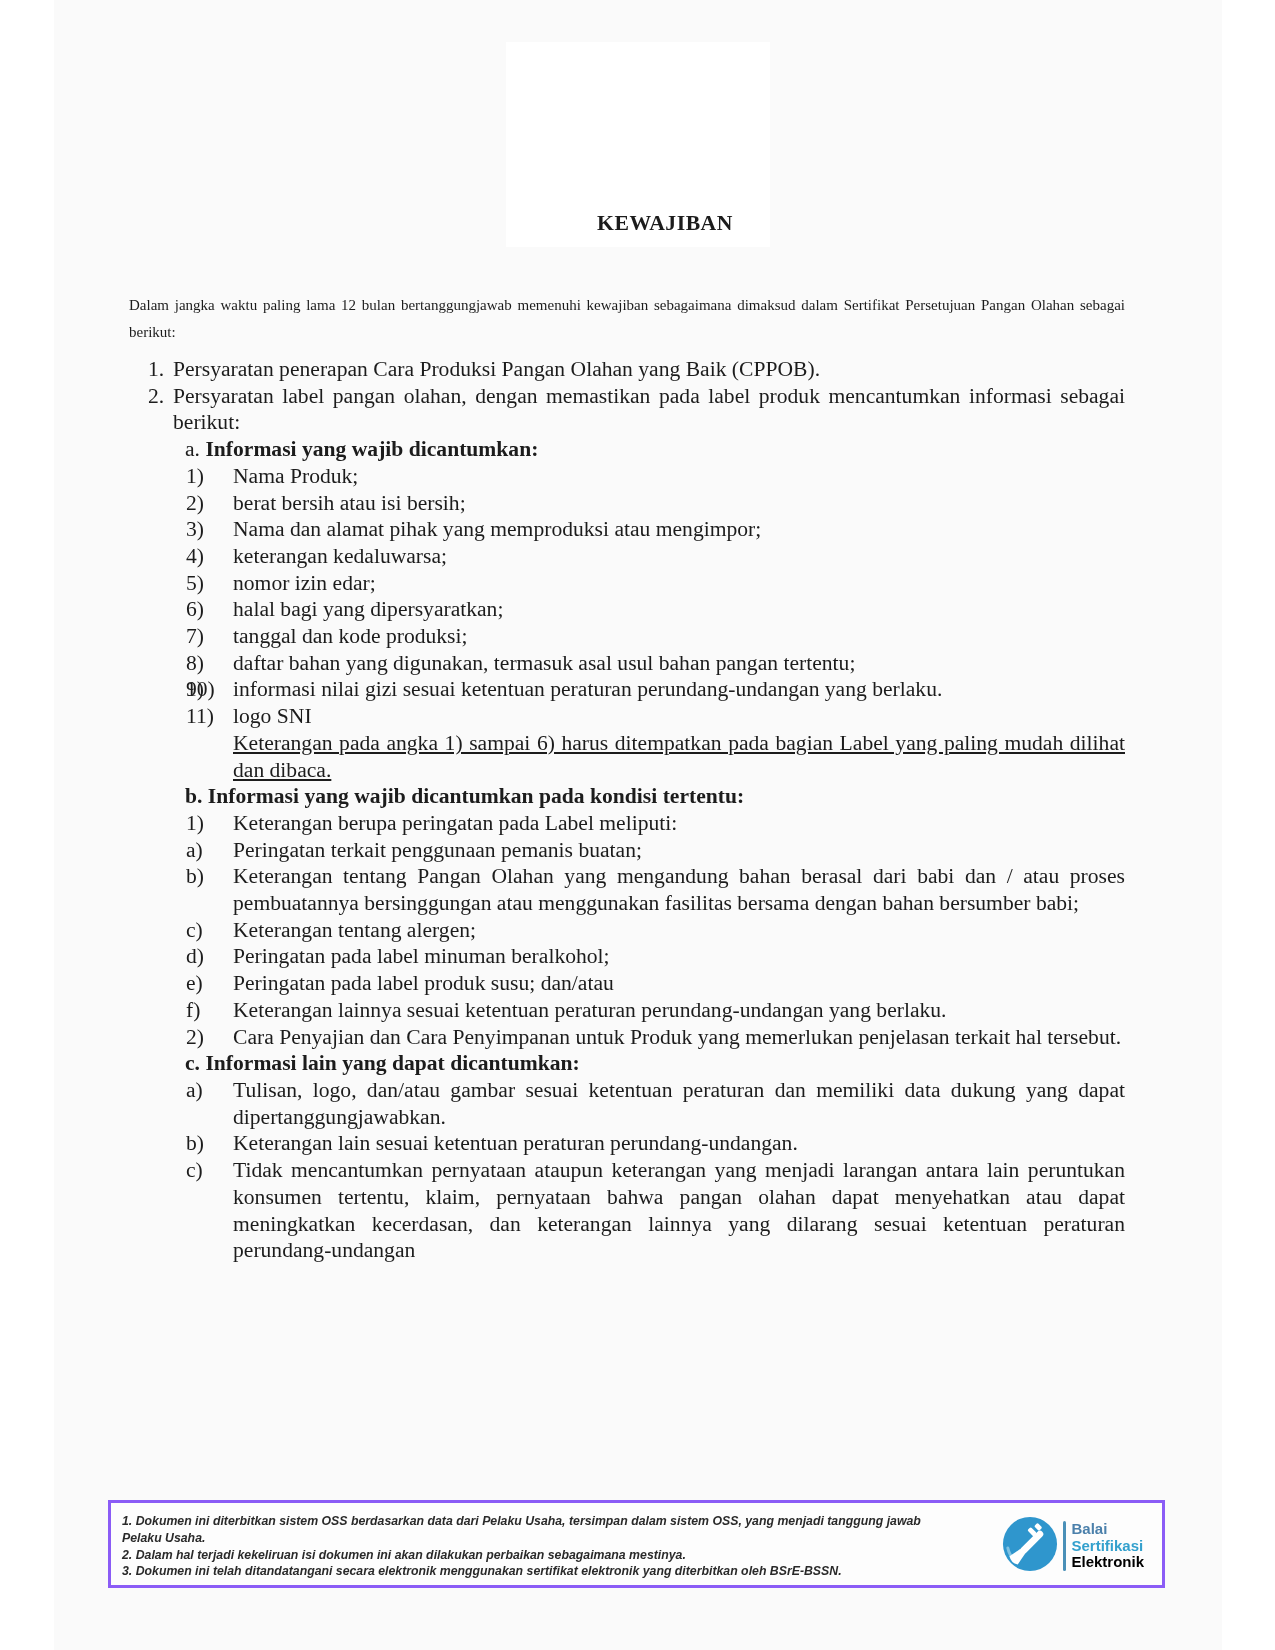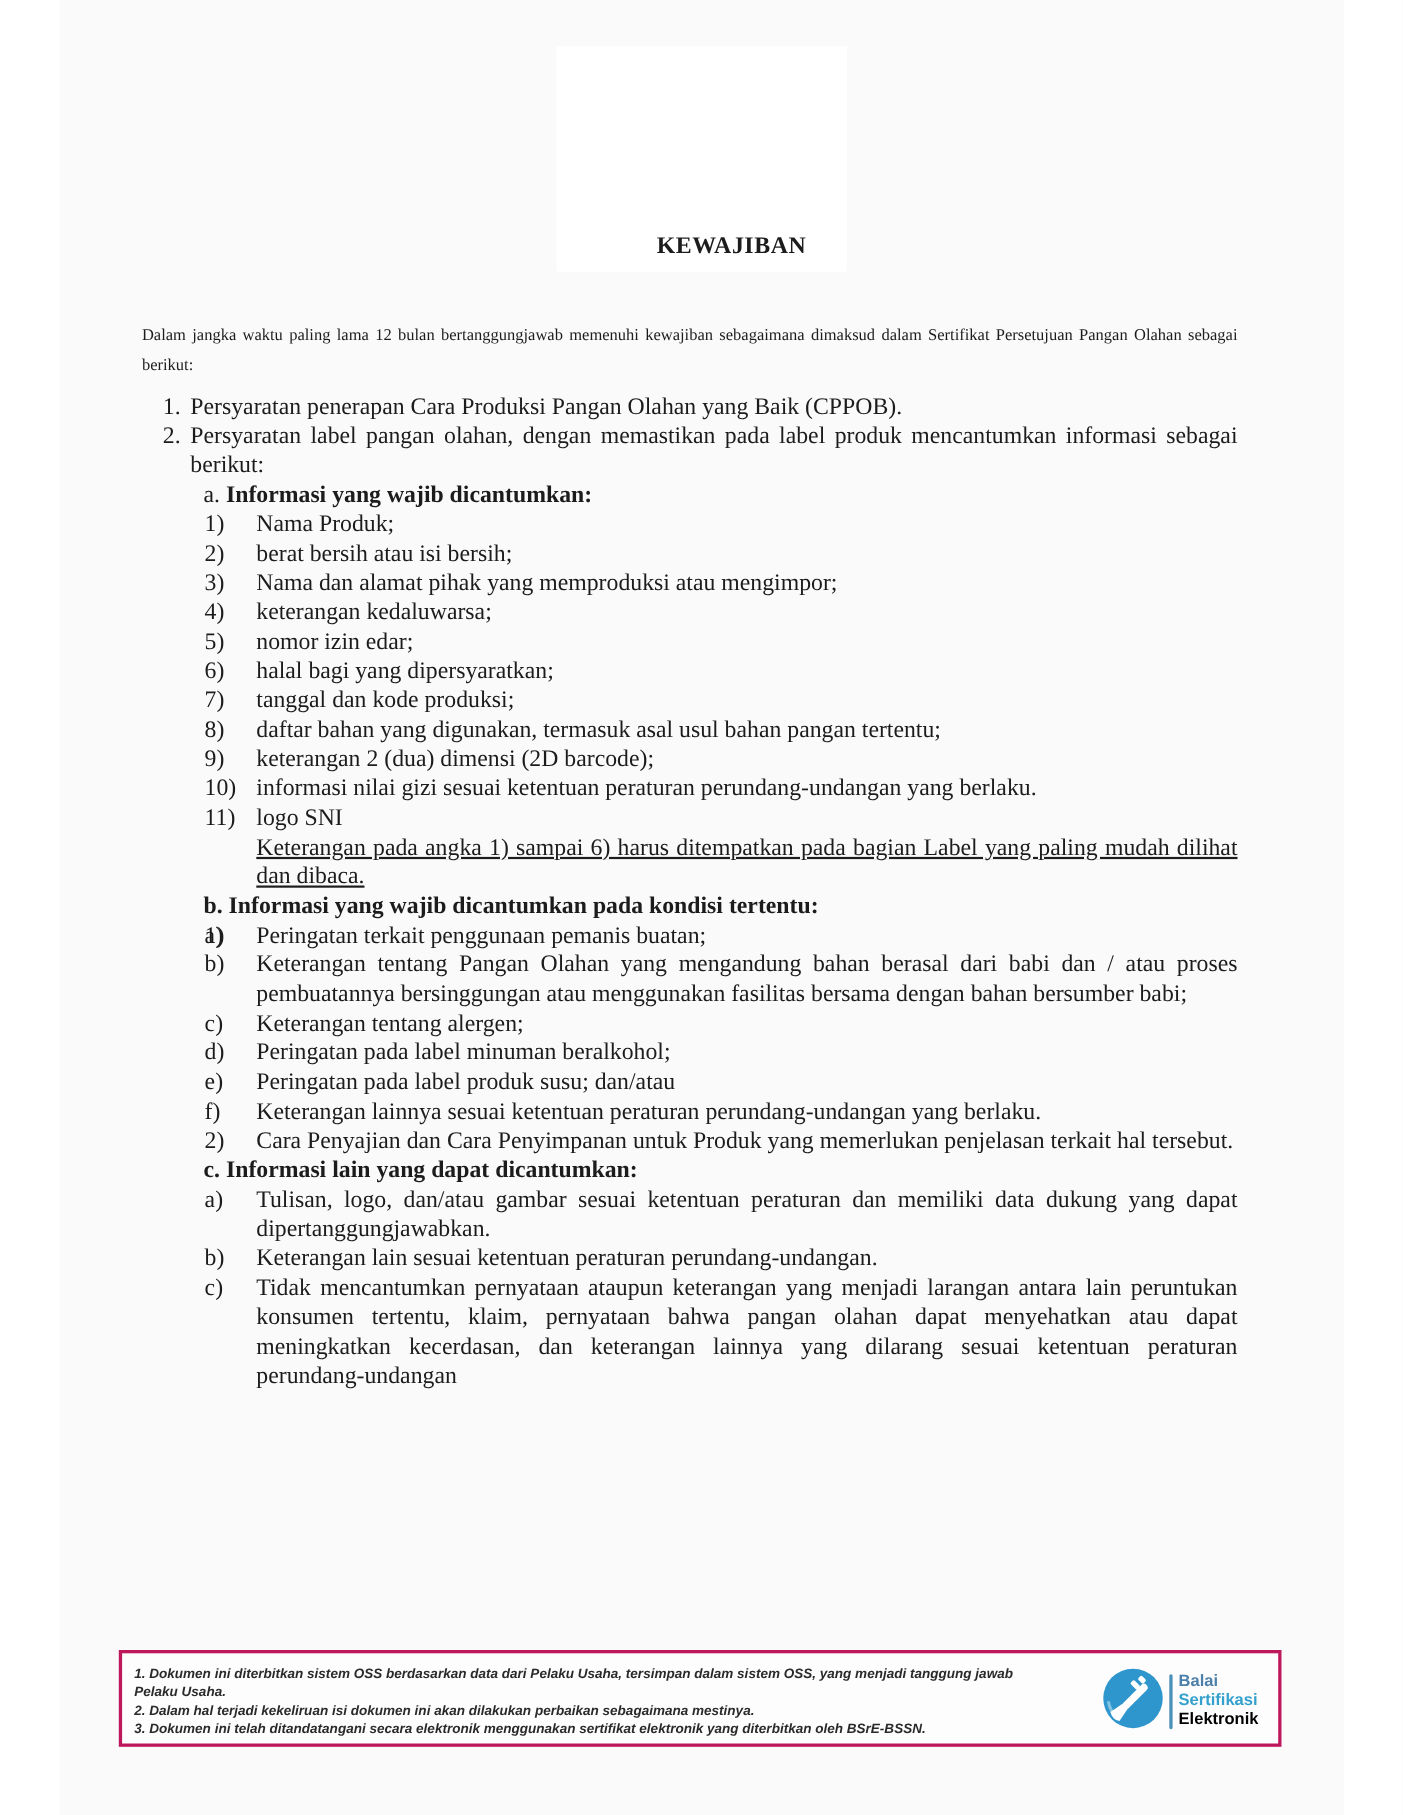--- a/index.html
+++ b/index.html
@@ -21,21 +21,21 @@
   .list-block div{margin:0;}
   .l1{position:relative;padding-left:44px;text-align:justify;}
   .l1 .num{position:absolute;left:19px;top:0;}
   .sec{padding-left:56px;font-weight:bold;}
   .sec .num-reg{font-weight:normal;}
   .l2{position:relative;padding-left:104px;text-align:justify;}
   .l2 .num{position:absolute;left:57px;top:0;}
   .cont{padding-left:104px;text-align:justify;text-decoration:underline;}
   .footer-box{
     position:absolute;left:108px;top:1500px;width:1051px;height:82px;
-    background:#fdfdfd;border:3px solid #be185d;
+    background:#fdfdfd;border:3px solid #8b5cf6;
   }
   .footer-notes{
     position:absolute;left:11px;top:10px;width:810px;
     font-family:"Liberation Sans", sans-serif;font-style:italic;font-weight:bold;
     font-size:12.3px;line-height:16.8px;color:#2a2a2a;
   }
   .footer-logo{position:absolute;right:18px;top:13px;display:flex;align-items:center;gap:5px;}
   .logo-divider{width:3px;height:50px;background:#4a90b8;border-radius:2px;}
   .logo-text{
     font-family:"Liberation Sans", sans-serif;font-weight:bold;font-size:15px;line-height:16.8px;
@@ -71,31 +71,31 @@
   </div>
 
   <div class="l2"><span class="num">1)</span><span>Nama Produk;</span></div>
   <div class="l2"><span class="num">2)</span><span>berat bersih atau isi bersih;</span></div>
   <div class="l2"><span class="num">3)</span><span>Nama dan alamat pihak yang memproduksi atau mengimpor;</span></div>
   <div class="l2"><span class="num">4)</span><span>keterangan kedaluwarsa;</span></div>
   <div class="l2"><span class="num">5)</span><span>nomor izin edar;</span></div>
   <div class="l2"><span class="num">6)</span><span>halal bagi yang dipersyaratkan;</span></div>
   <div class="l2"><span class="num">7)</span><span>tanggal dan kode produksi;</span></div>
   <div class="l2"><span class="num">8)</span><span>daftar bahan yang digunakan, termasuk asal usul bahan pangan tertentu;</span></div>
-  <div class="l2"><span class="num">9)</span><span>keterangan 2 (dua) dimensi (2D barcode);</span></div>
+  <div class="l2"><span class="num">9)</span></div>
   <div class="l2"><span class="num">10)</span><span>informasi nilai gizi sesuai ketentuan peraturan perundang-undangan yang berlaku.</span></div>
   <div class="l2"><span class="num">11)</span><span>logo SNI</span></div>
   <div class="cont">Keterangan pada angka 1) sampai 6) harus ditempatkan pada bagian Label yang paling mudah dilihat dan dibaca.</div>
 
   <div class="sec">
     <span>b.</span>
     <span>Informasi yang wajib dicantumkan pada kondisi tertentu:</span>
   </div>
 
-  <div class="l2"><span class="num">1)</span></div>
+  <div class="l2"><span class="num">1)</span><span>Keterangan berupa peringatan pada Label meliputi:</span></div>
   <div class="l2"><span class="num">a)</span><span>Peringatan terkait penggunaan pemanis buatan;</span></div>
   <div class="l2"><span class="num">b)</span><span>Keterangan tentang Pangan Olahan yang mengandung bahan berasal dari babi dan / atau proses pembuatannya bersinggungan atau menggunakan fasilitas bersama dengan bahan bersumber babi;</span></div>
   <div class="l2"><span class="num">c)</span><span>Keterangan tentang alergen;</span></div>
   <div class="l2"><span class="num">d)</span><span>Peringatan pada label minuman beralkohol;</span></div>
   <div class="l2"><span class="num">e)</span><span>Peringatan pada label produk susu; dan/atau</span></div>
   <div class="l2"><span class="num">f)</span><span>Keterangan lainnya sesuai ketentuan peraturan perundang-undangan yang berlaku.</span></div>
   <div class="l2"><span class="num">2)</span><span>Cara Penyajian dan Cara Penyimpanan untuk Produk yang memerlukan penjelasan terkait hal tersebut.</span></div>
 
   <div class="sec">
     <span>c.</span>

